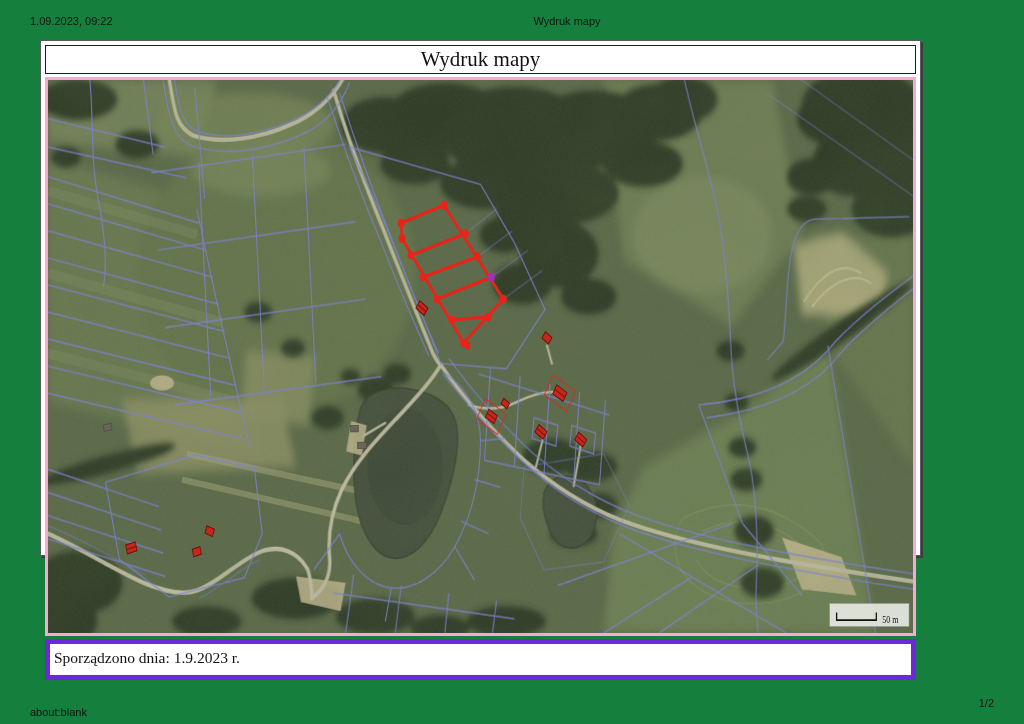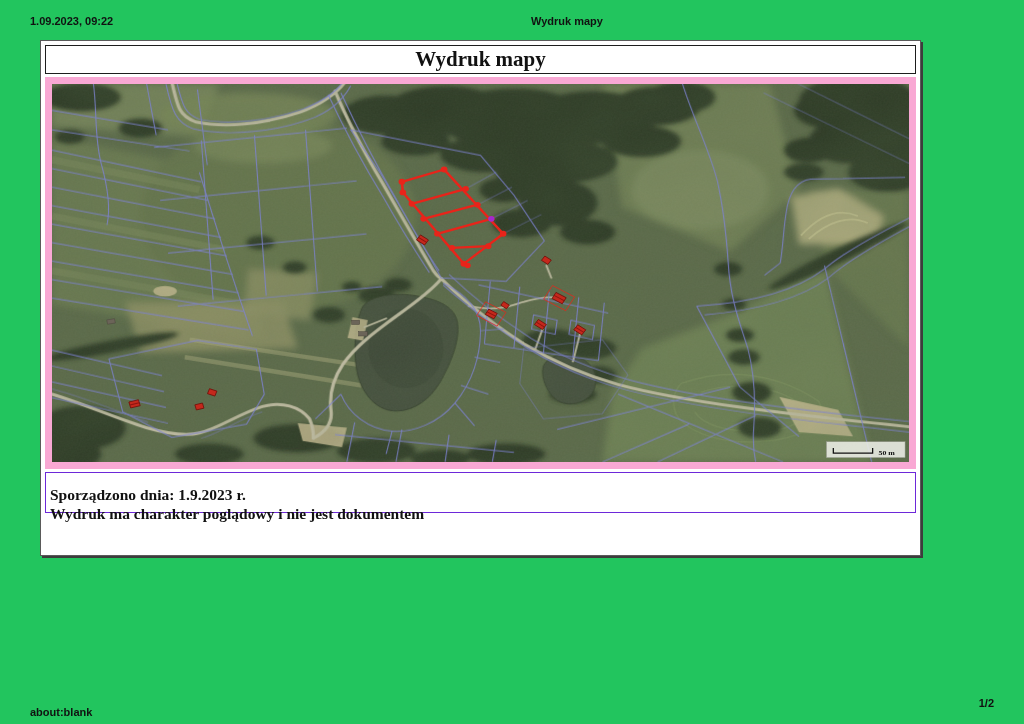--- a/index.html
+++ b/index.html
@@ -1,26 +1,26 @@
 <!DOCTYPE html>
 <html style="--field-base: #5c6a4a; --forest: #2e3a27; --water: #454f3e; --road: #c2bda4; --parcel-line: #8184e2; --highlight-red: #e8241a; --vertex-magenta: #a22ad0; --building-red: #c4281c; --scalebar-bg: #eceee7;"><head>
 <meta charset="utf-8">
 <style>
   html,body{margin:0;padding:0;background:#ffffff;}
-  .page{position:relative;width:1024px;height:724px;background:#22c55e;
-        font-family:"Liberation Sans",sans-serif;color:#111;overflow:hidden;font-weight:bold;}
+  .page{position:relative;width:1024px;height:724px;background:#15803d;
+        font-family:"Liberation Sans",sans-serif;color:#111;overflow:hidden;}
   .ph-date{position:absolute;left:30px;top:15px;font-size:11px;}
   .ph-title{position:absolute;left:0;right:0;top:15px;text-align:center;font-size:11px;transform:translateX(55px);}
   .sheet{position:absolute;left:40px;top:40px;width:881px;height:516px;box-sizing:border-box;
          border:1px solid #5a5a5a;box-shadow:2px 2px 0 #3c3c3c;padding:4px;background:#fff;}
   .title-box{border:1px solid #1d1d1d;height:29px;box-sizing:border-box;line-height:27px;text-align:center;
              font-family:"Liberation Serif",serif;font-size:21px;margin-bottom:3px;background:#fff;}
-  .map-box{border:7px solid #f9a8d4;height:392px;box-sizing:border-box;overflow:hidden;margin-bottom:3px;background:#5c6a4a;}
+  .map-box{border:3px solid #f9a8d4;height:559px;box-sizing:border-box;overflow:hidden;margin-bottom:3px;background:#5c6a4a;}
   svg.map{display:block;width:100%;height:100%;}
-  .note-box{border:1px solid #6d28d9;height:41px;box-sizing:border-box;padding:12px 4px;
+  .note-box{border:5px solid #6d28d9;height:41px;box-sizing:border-box;padding:4px 4px;
             font-family:"Liberation Serif",serif;font-size:15.5px;line-height:19px;background:#fff;}
   .pf-left{position:absolute;left:30px;bottom:6px;font-size:11px;}
   .pf-right{position:absolute;right:30px;bottom:15px;font-size:11px;}
   
   .base{fill:var(--field-base,#5c6a4a);}
   .forest{fill:var(--forest,#2e3a27);}
   .water{fill:var(--water,#454f3e);stroke:#38422f;stroke-width:1;}
   .road{stroke:var(--road,#c2bda4);fill:none;stroke-width:3.4;stroke-linecap:round;stroke-linejoin:round;}
   .lane{stroke-width:2;}
   .p{stroke:var(--parcel-line,#8184e2);fill:none;stroke-width:1.1;opacity:.85;}
@@ -335,20 +335,19 @@
         <g>
           <rect class="sb-bg" x="788" y="406" width="80" height="18"></rect>
           <path class="sb-line" d="M795,413 v6 h40 v-6"></path>
           <text class="sb-text" x="841" y="421">50 m</text>
         </g>
       </svg>
     </div>
 
     <div class="note-box">
       <div>Sporządzono dnia: 1.9.2023 r.</div>
-      <div>Wydruk ma charakter poglądowy i nie jest dokumentem</div>
     </div>
   </div>
 
   <div class="pf-left">about:blank</div>
   <div class="pf-right">1/2</div>
 
 </div>
 
 </body></html>

